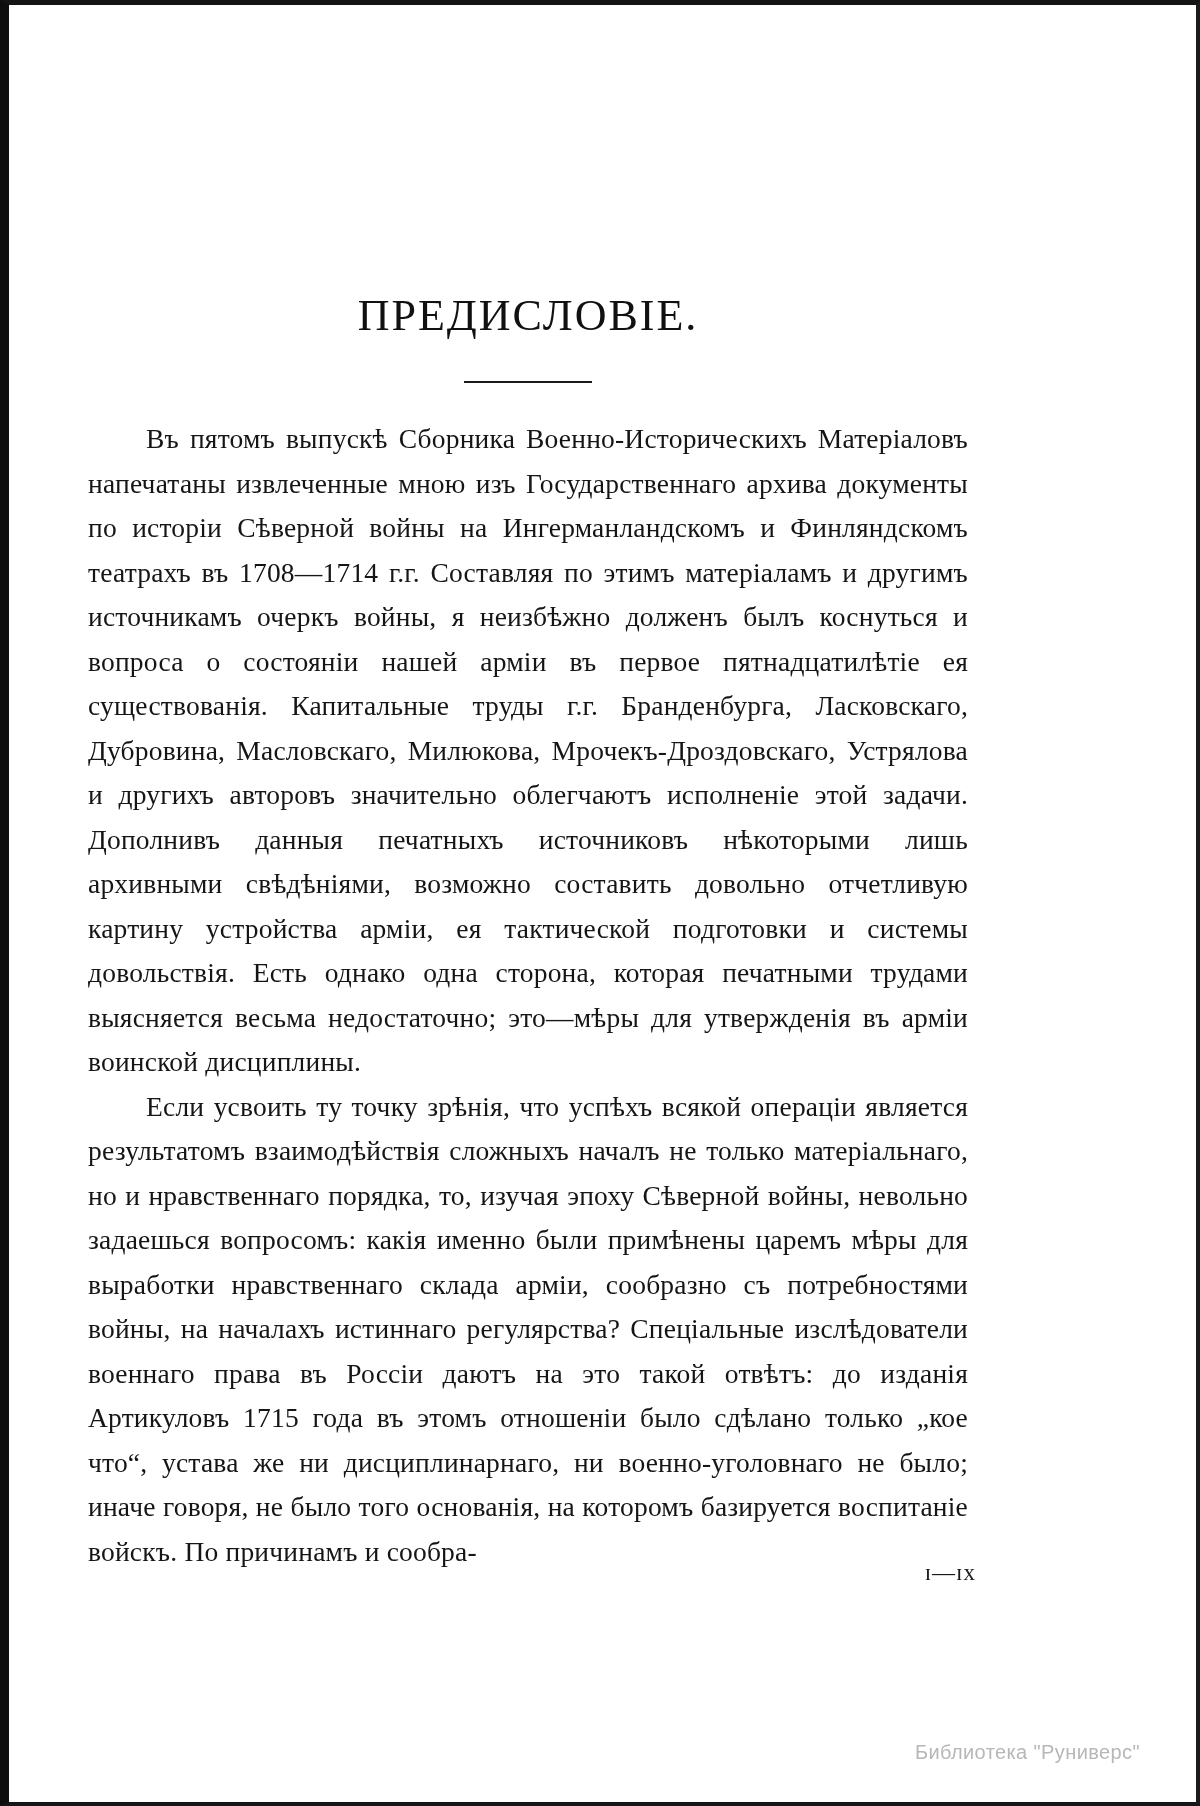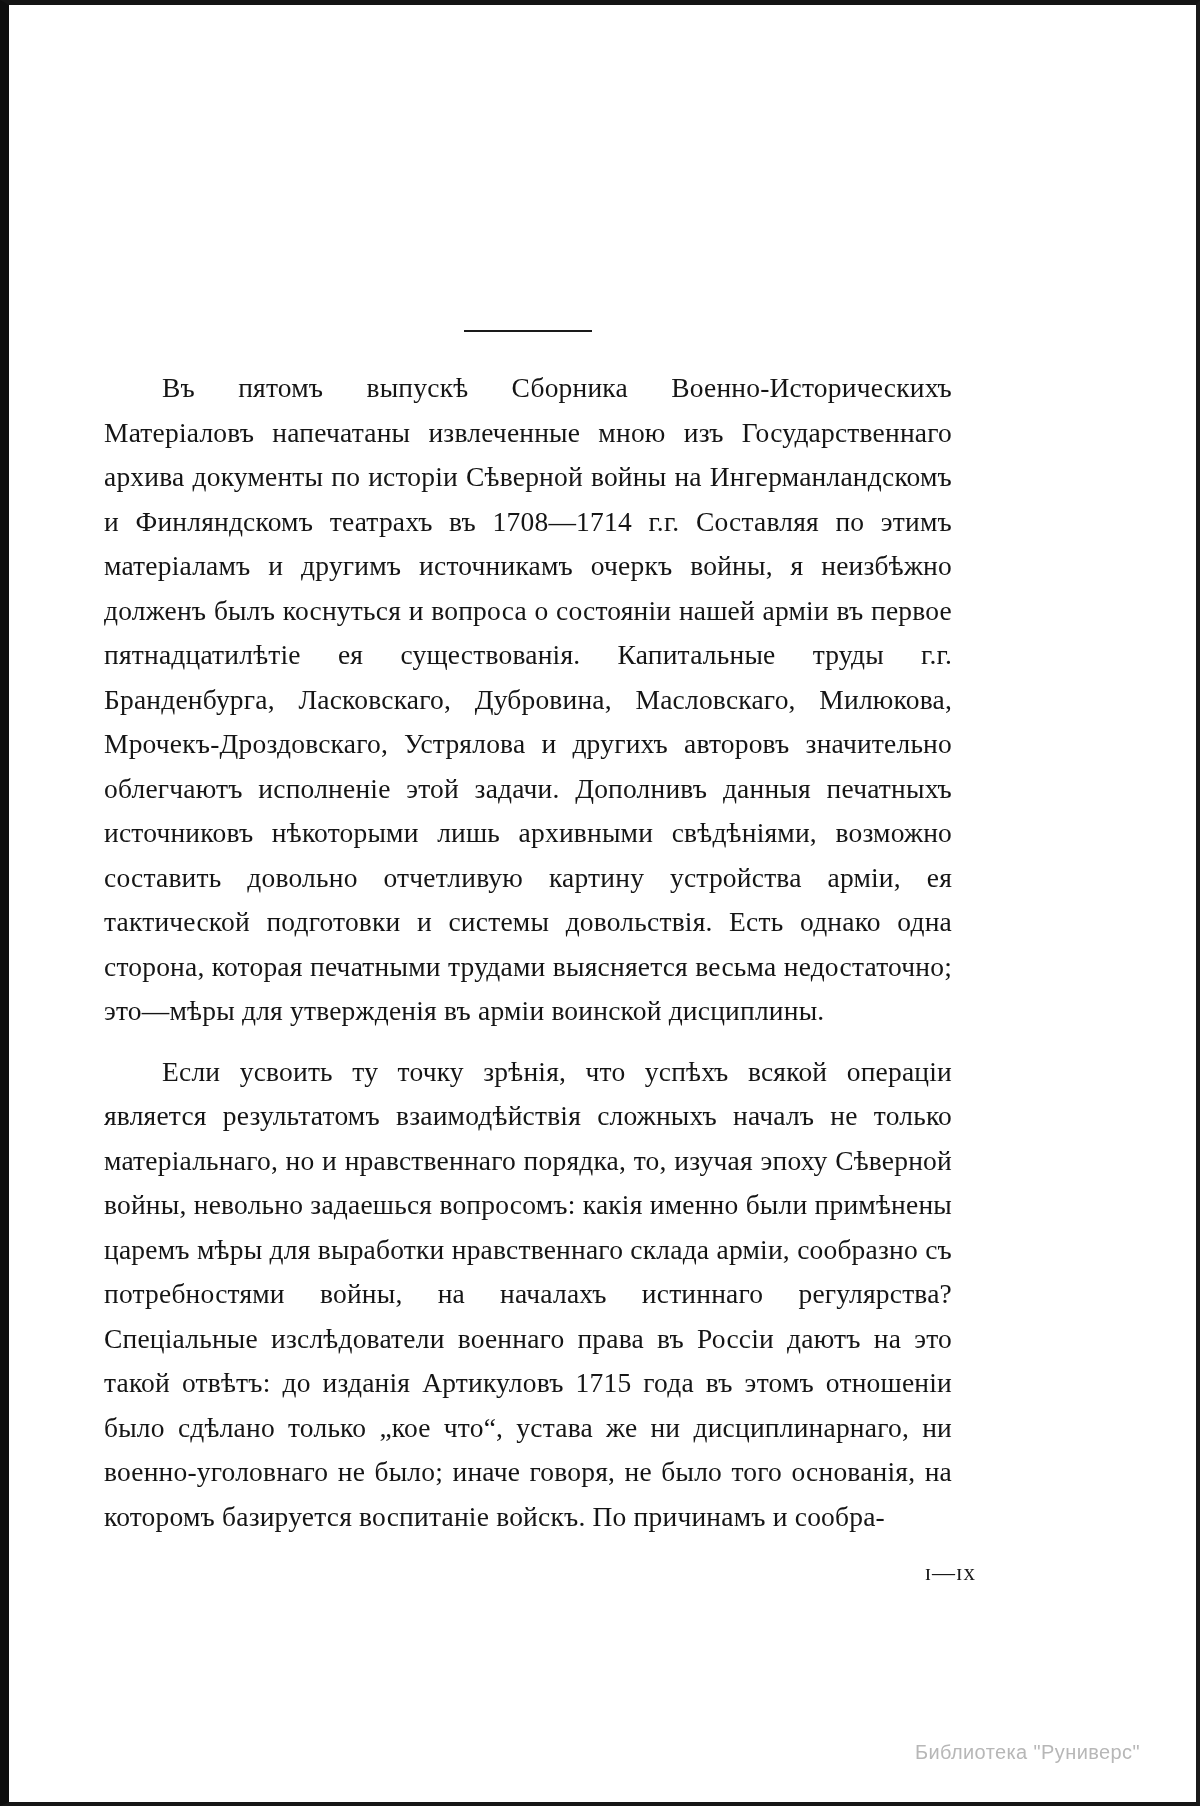--- a/index.html
+++ b/index.html
@@ -51,21 +51,21 @@
   .body-text {
     font-family: "Liberation Serif", serif;
     font-size: 27.5px;
     line-height: 44.5px;
     color: #151515;
     text-align: justify;
     text-justify: inter-word;
     letter-spacing: 0.2px;
   }
   .body-text p {
-    margin: 16px;
+    margin: 0;
     text-indent: 58px;
   }
   .folio {
     position: absolute;
     left: 96px;
     top: 1560px;
     width: 880px;
     text-align: right;
     font-family: "Liberation Serif", serif;
     font-size: 23px;
@@ -82,20 +82,21 @@
     letter-spacing: 0.4px;
   }
 </style>
 </head>
 <body>
 
 <div class="page">
   <div class="scan-border"></div>
 
   <div class="content">
+    <h1 class="doc-title">ПРЕДИСЛОВІЕ.</h1>
     <div class="rule"></div>
     <div class="body-text">
       <p>Въ пятомъ выпускѣ Сборника Военно-Историческихъ Матеріаловъ напечатаны извлеченные мною изъ Государственнаго архива документы по исторіи Сѣверной войны на Ингерманландскомъ и Финляндскомъ театрахъ въ 1708—1714 г.г. Составляя по этимъ матеріаламъ и другимъ источникамъ очеркъ войны, я неизбѣжно долженъ былъ коснуться и вопроса о состояніи нашей арміи въ первое пятнадцатилѣтіе ея существованія. Капитальные труды г.г. Бранденбурга, Ласковскаго, Дубровина, Масловскаго, Милюкова, Мрочекъ-Дроздовскаго, Устрялова и другихъ авторовъ значительно облегчаютъ исполненіе этой задачи. Дополнивъ данныя печатныхъ источниковъ нѣкоторыми лишь архивными свѣдѣніями, возможно составить довольно отчетливую картину устройства арміи, ея тактической подготовки и системы довольствія. Есть однако одна сторона, которая печатными трудами выясняется весьма недостаточно; это—мѣры для утвержденія въ арміи воинской дисциплины.</p>
       <p>Если усвоить ту точку зрѣнія, что успѣхъ всякой операціи является результатомъ взаимодѣйствія сложныхъ началъ не только матеріальнаго, но и нравственнаго порядка, то, изучая эпоху Сѣверной войны, невольно задаешься вопросомъ: какія именно были примѣнены царемъ мѣры для выработки нравственнаго склада арміи, сообразно съ потребностями войны, на началахъ истиннаго регулярства? Спеціальные изслѣдователи военнаго права въ Россіи даютъ на это такой отвѣтъ: до изданія Артикуловъ 1715 года въ этомъ отношеніи было сдѣлано только „кое что“, устава же ни дисциплинарнаго, ни военно-уголовнаго не было; иначе говоря, не было того основанія, на которомъ базируется воспитаніе войскъ. По причинамъ и сообра-</p>
     </div>
   </div>
 
   <div class="folio">ɪ—ɪx</div>
   <div class="watermark">Библиотека "Руниверс"</div>
 </div>

